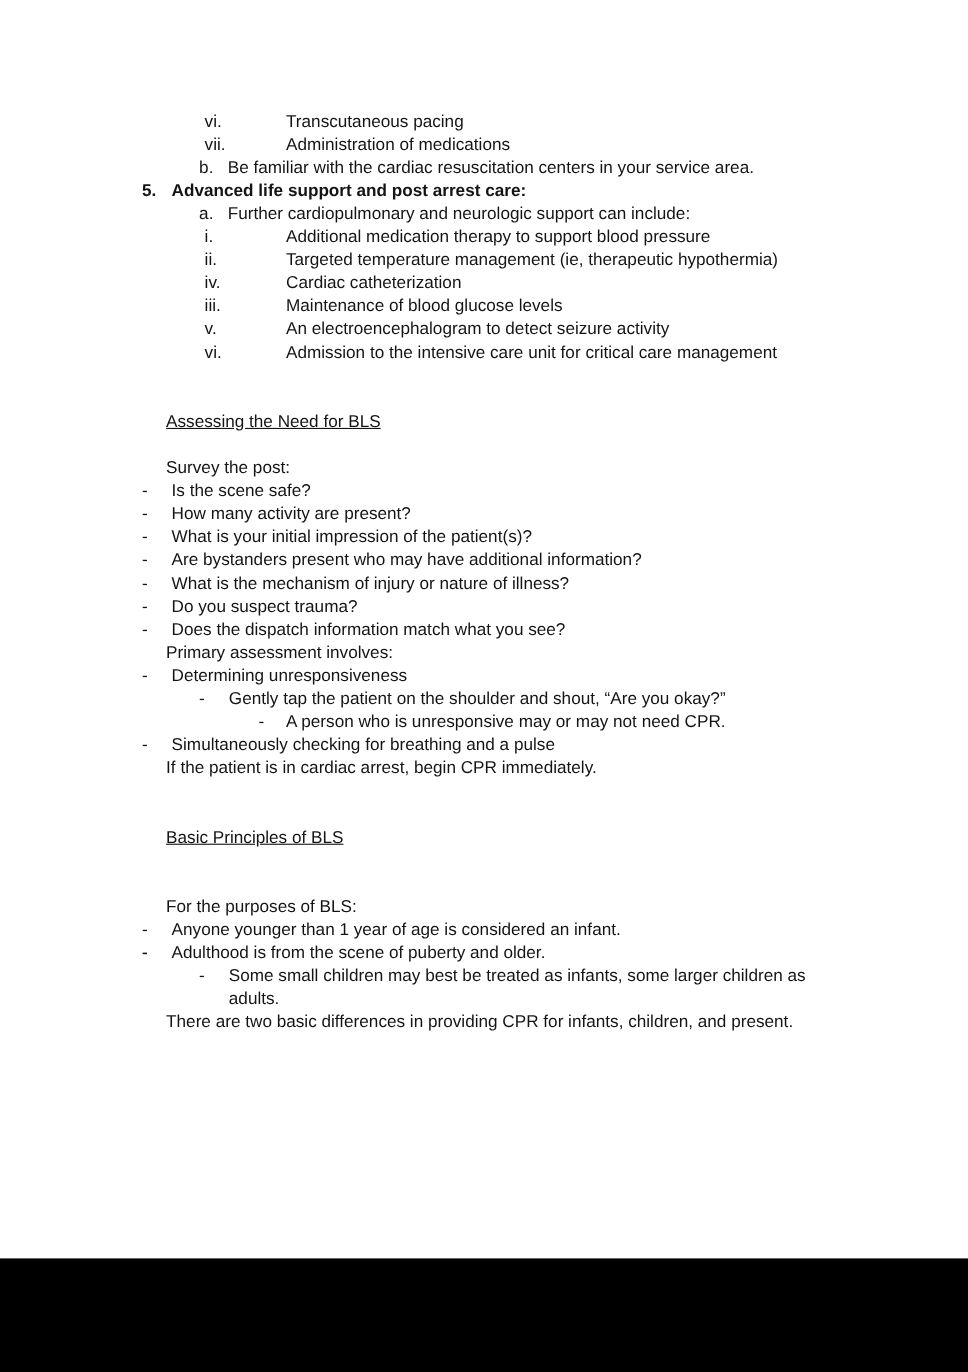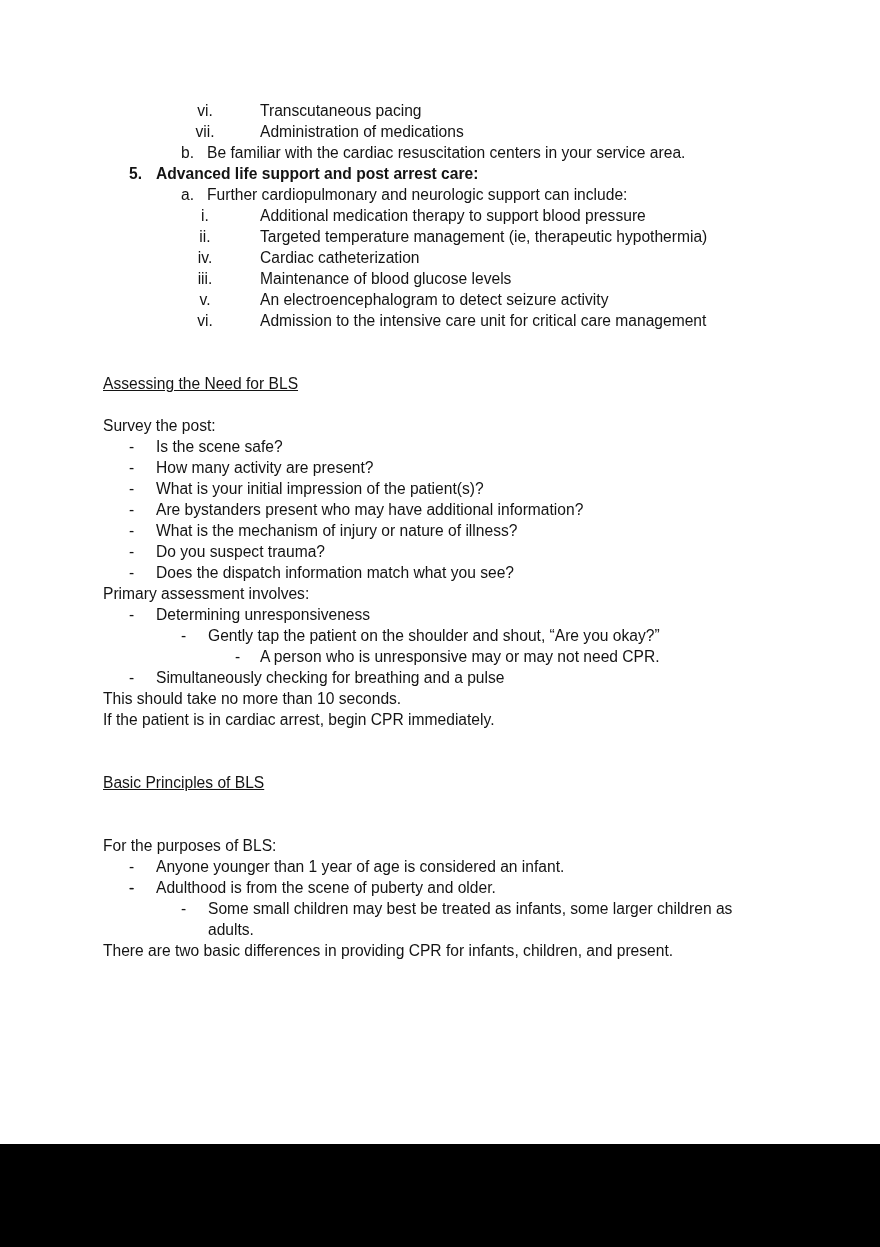--- a/index.html
+++ b/index.html
@@ -17,33 +17,33 @@
   .content {
     position: absolute;
     left: 0;
     top: 100px;
     width: 880px;
   }
   .ln { position: relative; white-space: nowrap; }
   .txt { display: inline-block; white-space: nowrap; }
 
   
-  .lv-body  { padding-left: 103px; }
+  .lv-body  { padding-left: 103px; margin-left: 48px; }
   .lv-num   { padding-left: 156px; }
   .lv-alpha { padding-left: 207px; }
   .lv-roman { padding-left: 260px; }
   .lv-l1    { padding-left: 156px; }
   .lv-l2    { padding-left: 208px; }
   .lv-l3    { padding-left: 260px; }
 
   
   .marker { position: absolute; top: 0; }
   .mk-num   { left: 129px; }
   .mk-alpha { left: 181px; }
-  .mk-roman { left: 170px; width: 70px; text-align: center; }
+  .mk-roman { left: 186px; width: 70px; text-align: left; }
   .mk-l1    { left: 129px; }
   .mk-l2    { left: 181px; }
   .mk-l3    { left: 235px; }
 
   .bold { font-weight: 700; }
   .underline .txt { text-decoration: underline; }
 
   .bottom-bar {
     position: absolute;
     left: 0;
@@ -77,21 +77,20 @@
       <div class="ln lv-l1"><span class="marker mk-l1">-</span><span class="txt">What is your initial impression of the patient(s)?</span></div>
       <div class="ln lv-l1"><span class="marker mk-l1">-</span><span class="txt">Are bystanders present who may have additional information?</span></div>
       <div class="ln lv-l1"><span class="marker mk-l1">-</span><span class="txt">What is the mechanism of injury or nature of illness?</span></div>
       <div class="ln lv-l1"><span class="marker mk-l1">-</span><span class="txt">Do you suspect trauma?</span></div>
       <div class="ln lv-l1"><span class="marker mk-l1">-</span><span class="txt">Does the dispatch information match what you see?</span></div>
       <div class="ln lv-body"><span class="txt">Primary assessment involves:</span></div>
       <div class="ln lv-l1"><span class="marker mk-l1">-</span><span class="txt">Determining unresponsiveness</span></div>
       <div class="ln lv-l2"><span class="marker mk-l2">-</span><span class="txt">Gently tap the patient on the shoulder and shout, “Are you okay?”</span></div>
       <div class="ln lv-l3"><span class="marker mk-l3">-</span><span class="txt">A person who is unresponsive may or may not need CPR.</span></div>
       <div class="ln lv-l1"><span class="marker mk-l1">-</span><span class="txt">Simultaneously checking for breathing and a pulse</span></div>
-      <div class="ln lv-body"><span class="txt">This should take no more than 10 seconds.</span></div>
       <div class="ln lv-body"><span class="txt">If the patient is in cardiac arrest, begin CPR immediately.</span></div>
       <div style="height: 42px;"></div>
       <div class="ln lv-body underline"><span class="txt">Basic Principles of BLS</span></div>
       <div style="height: 42px;"></div>
       <div class="ln lv-body"><span class="txt">For the purposes of BLS:</span></div>
       <div class="ln lv-l1"><span class="marker mk-l1">-</span><span class="txt">Anyone younger than 1 year of age is considered an infant.</span></div>
       <div class="ln lv-l1"><span class="marker mk-l1">-</span></div>
       <div class="ln lv-l1"><span class="marker mk-l1">-</span><span class="txt">Adulthood is from the scene of puberty and older.</span></div>
       <div class="ln lv-l2"><span class="marker mk-l2">-</span><span class="txt">Some small children may best be treated as infants, some larger children as<br>adults.</span></div>
       <div class="ln lv-body"><span class="txt">There are two basic differences in providing CPR for infants, children, and present.</span></div>

